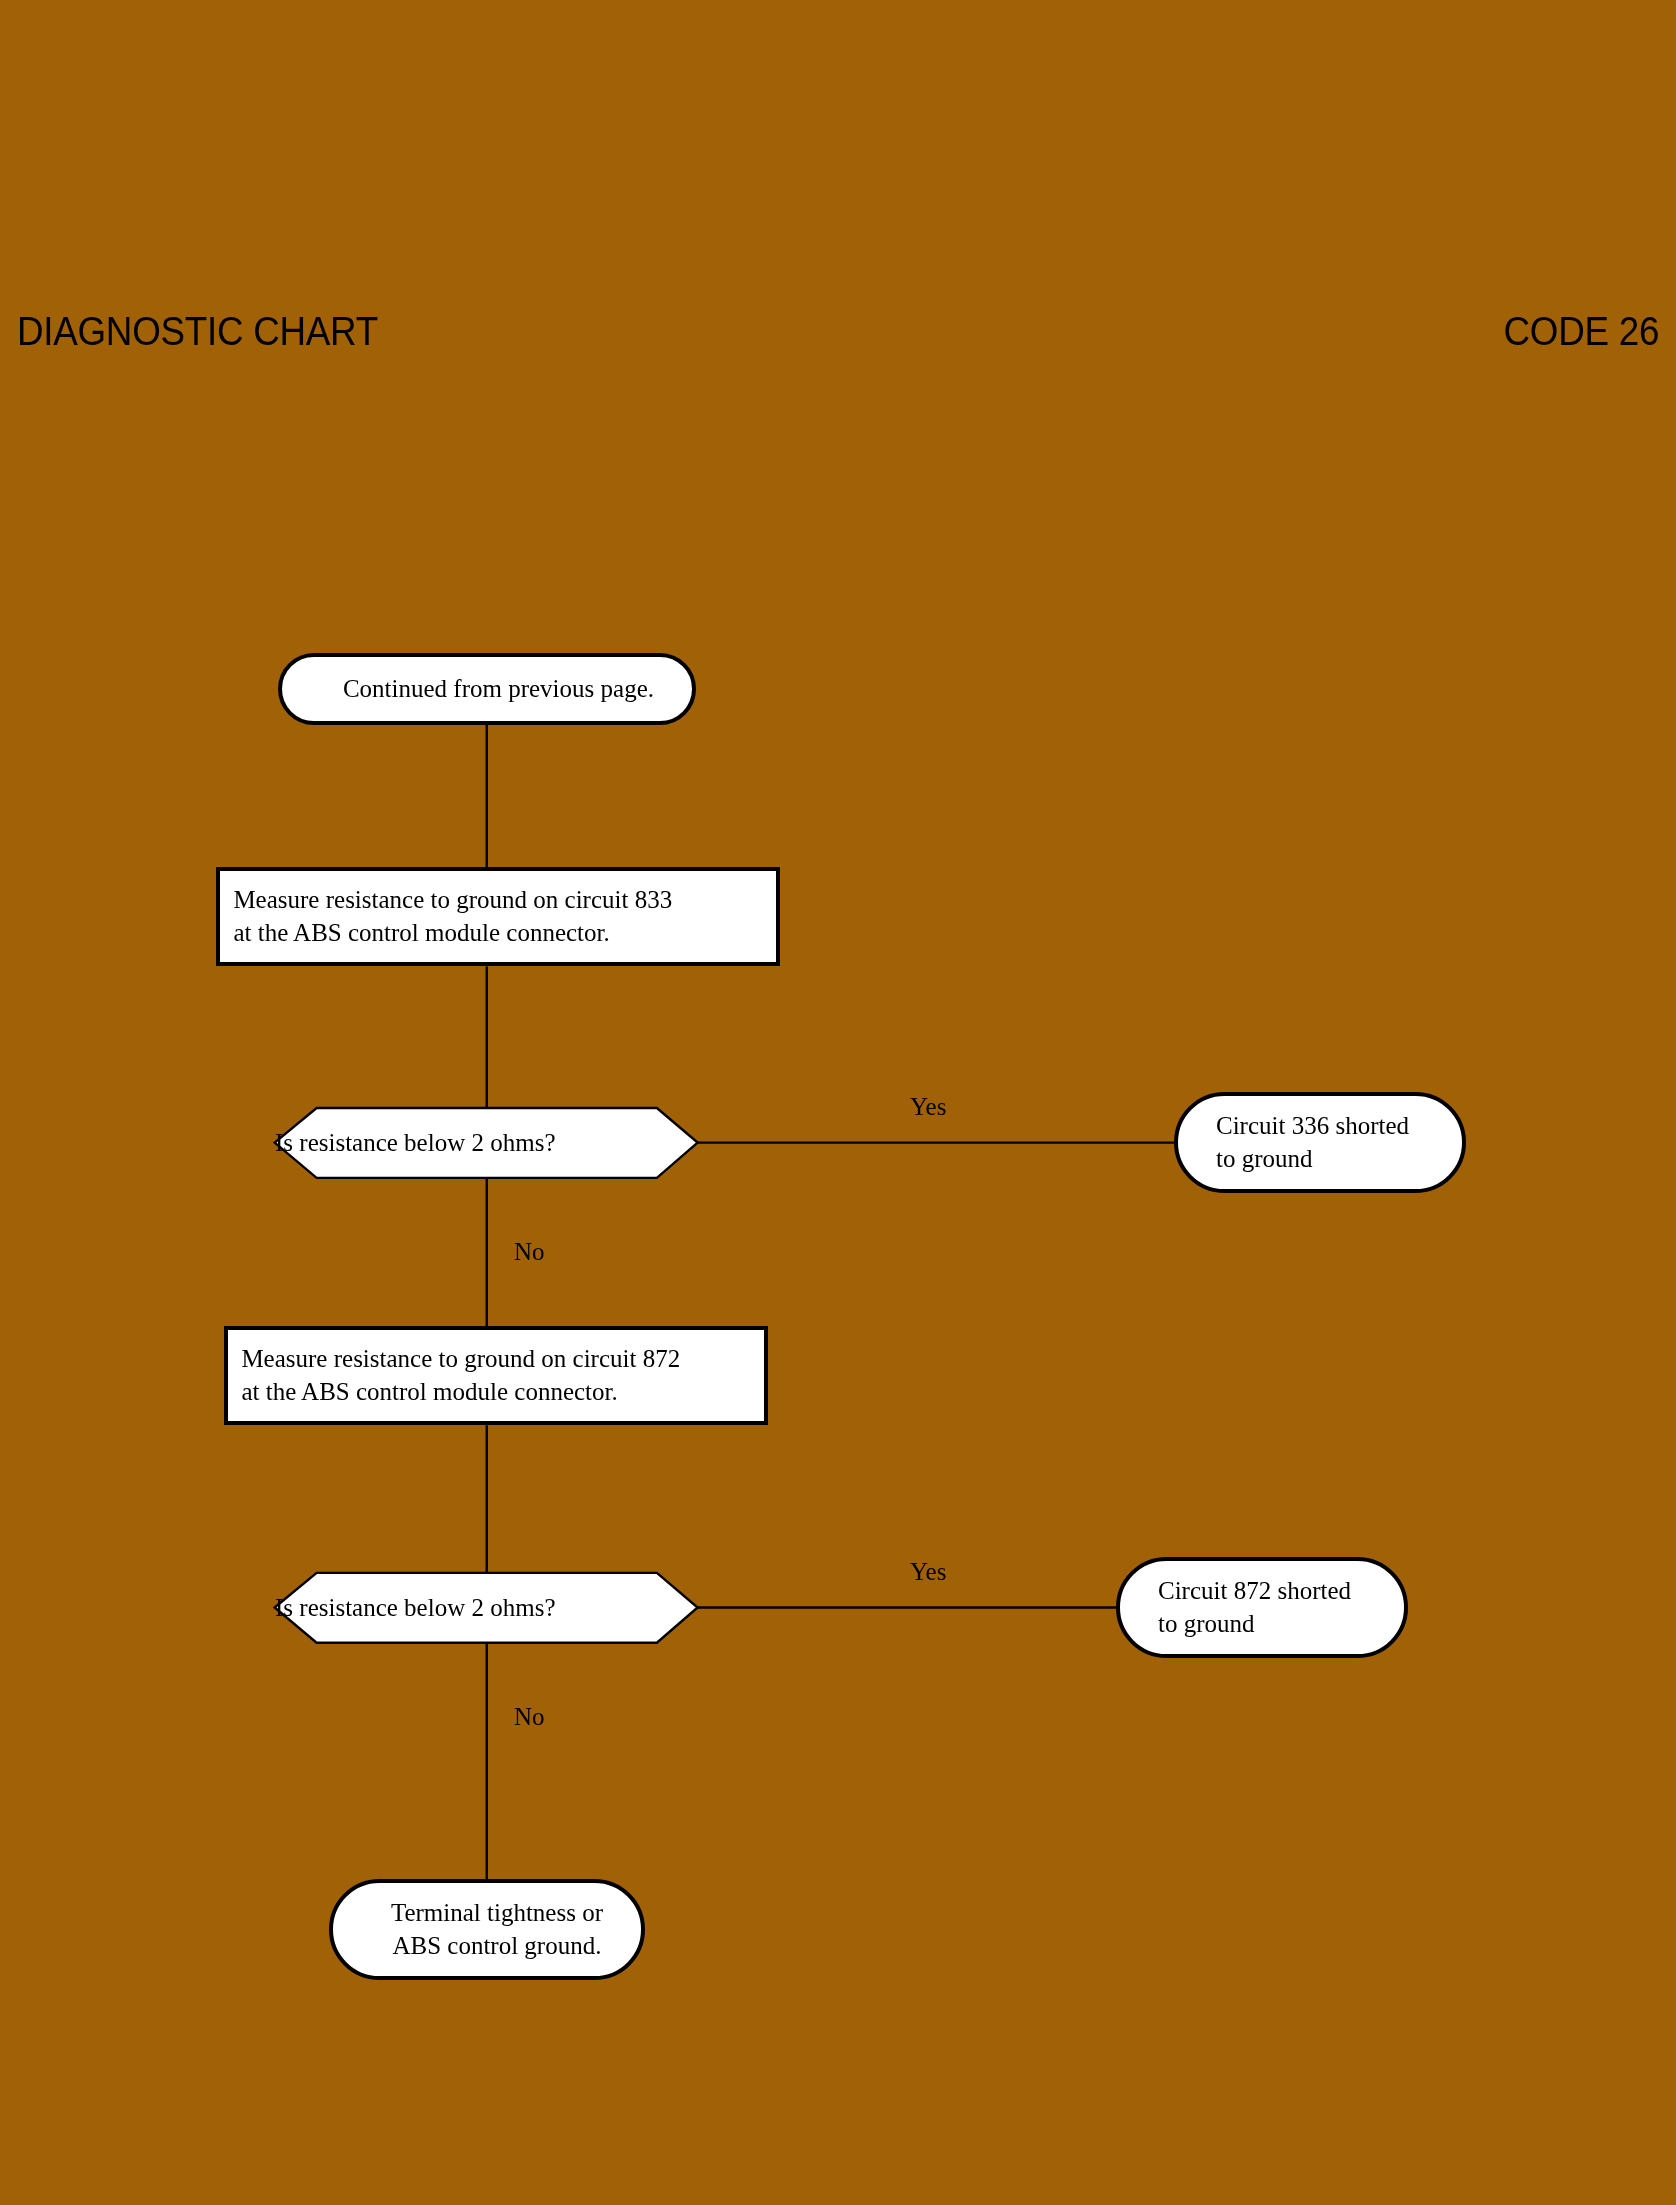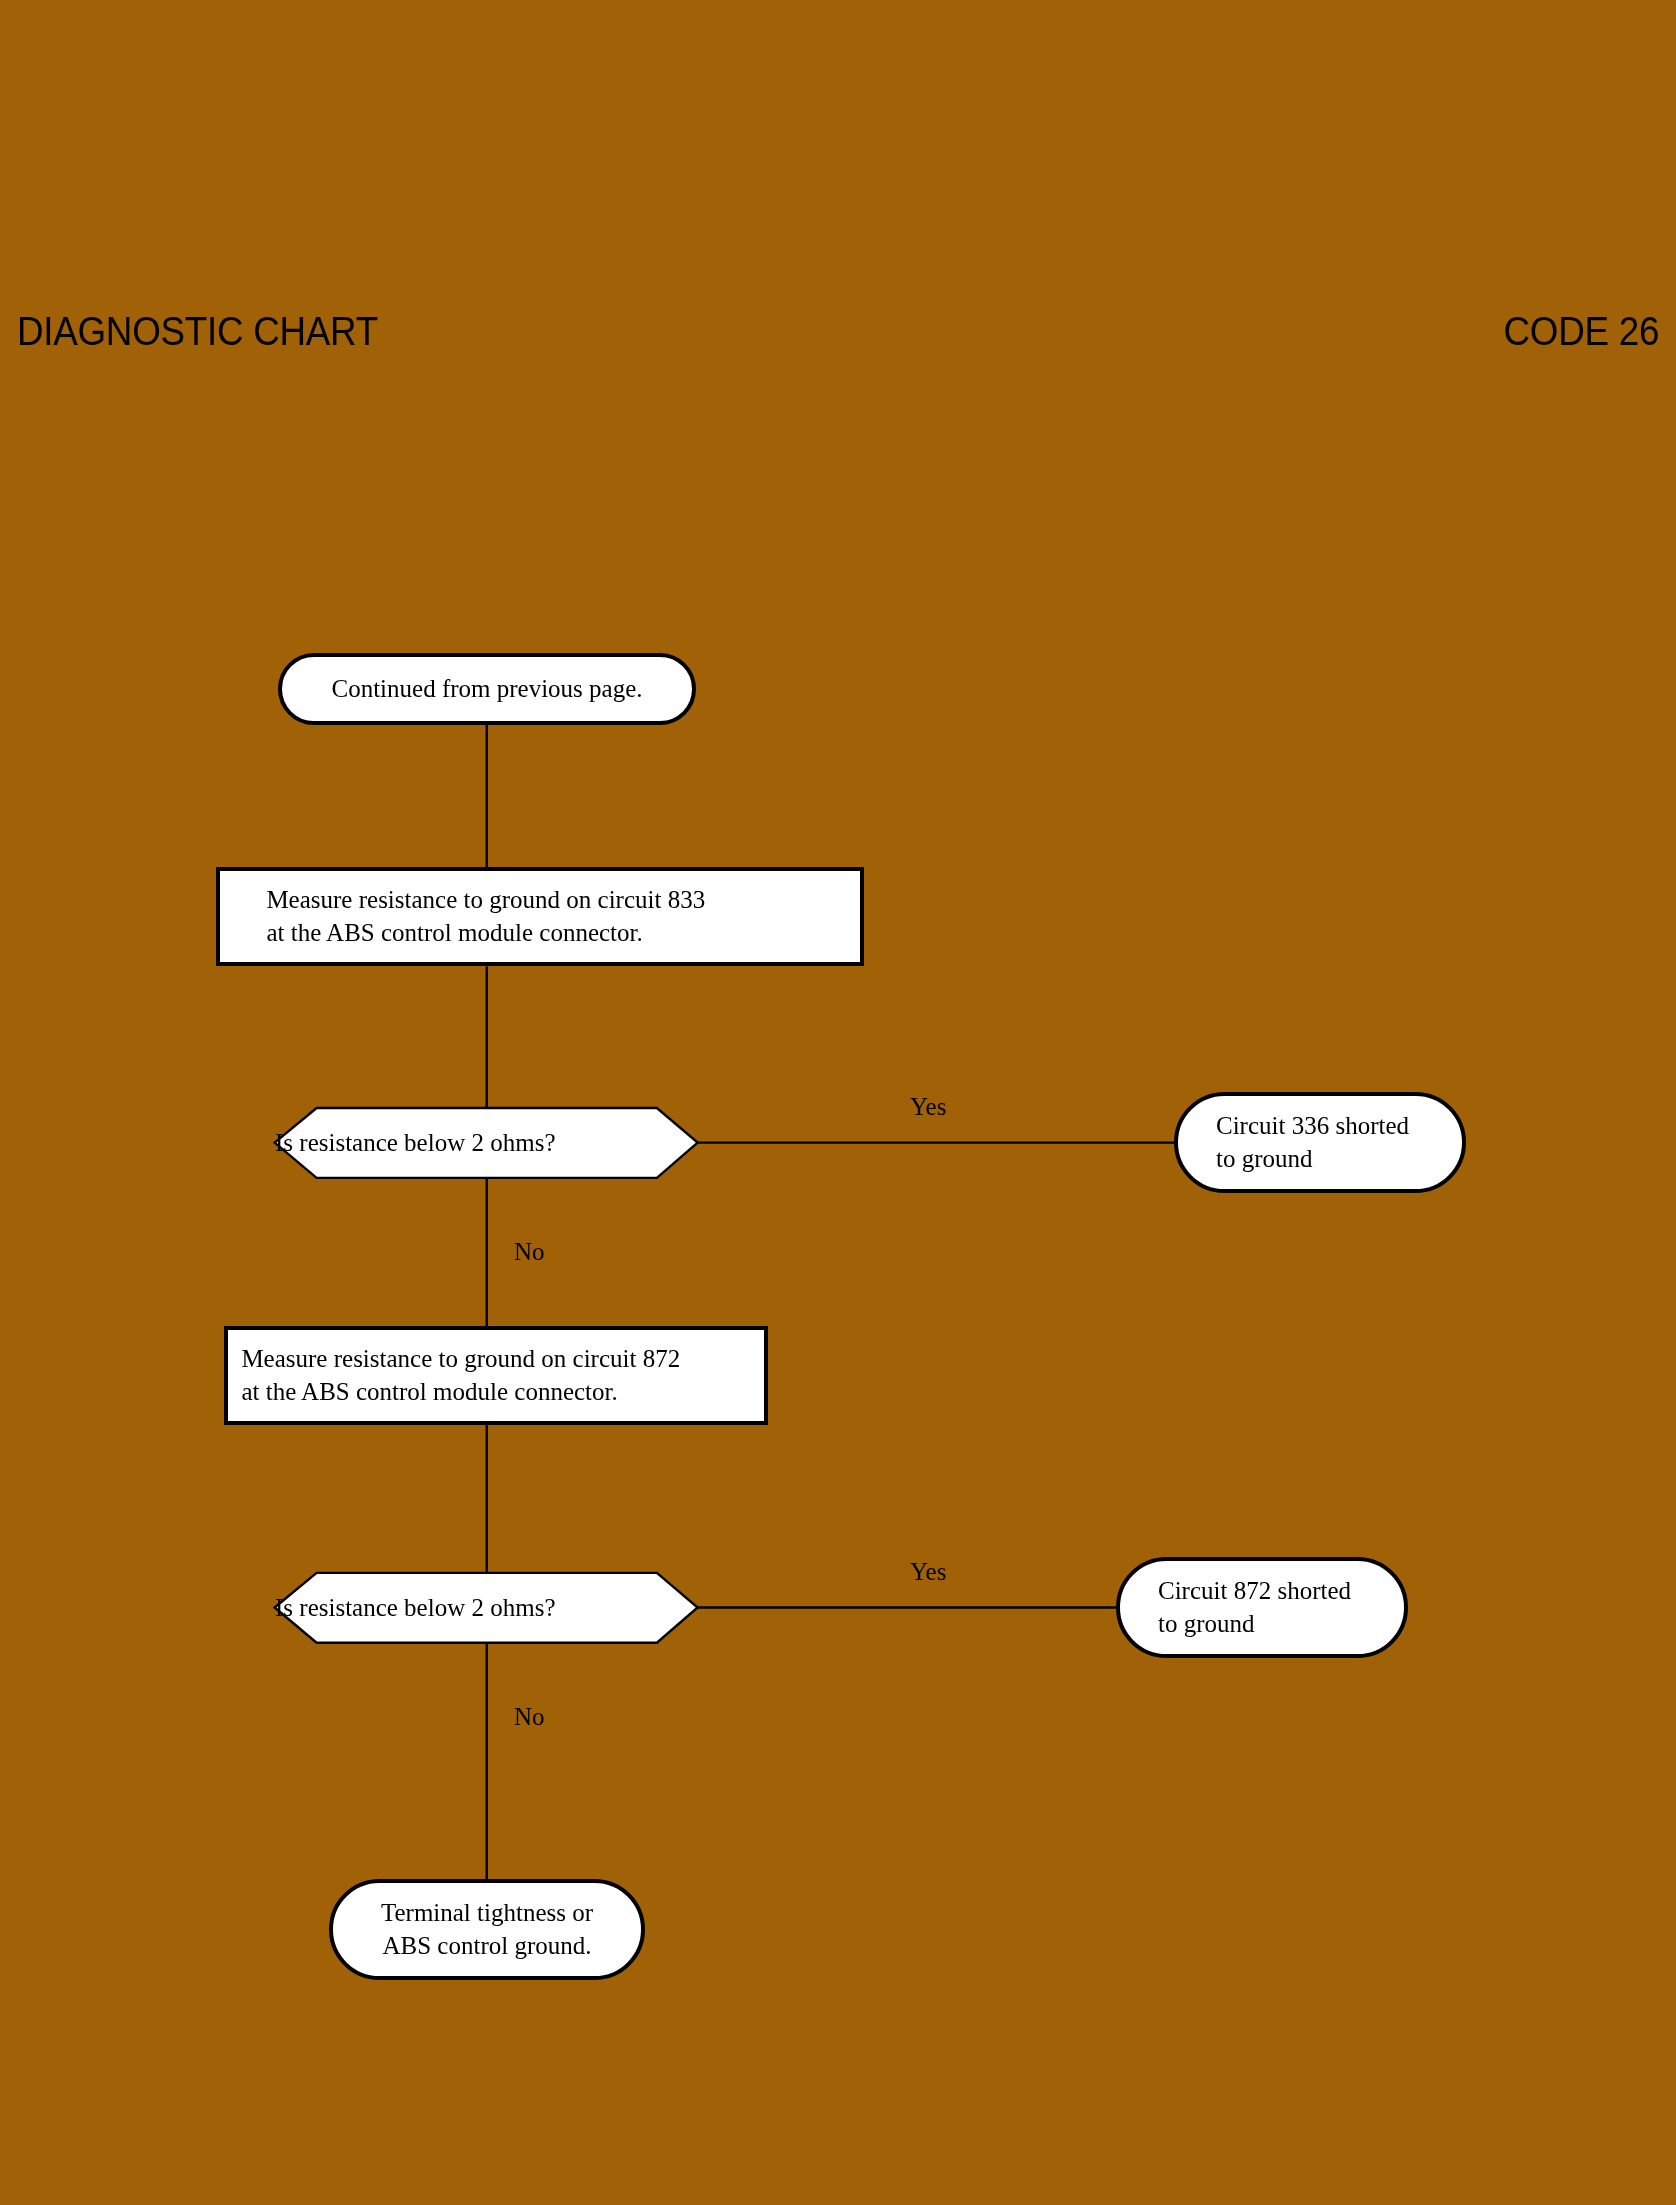--- a/index.html
+++ b/index.html
@@ -48,21 +48,21 @@
     flex-direction: column;
     justify-content: center;
   }
 
   .pill {
     border: 4.3px solid #000;
     border-radius: 607px;
   }
   .pill .txt { padding: 0 38px; }
 
-  .pill-center { align-items: center; }
+  .pill-center { align-items: flex-end; }
   .pill-center .txt { text-align: center; }
 
   .rect {
     border: 4.3px solid #000;
   }
   .rect .txt { padding: 0 13.4px; text-align: left; }
 
   .txt {
     font-size: 25px;
     line-height: 1.30;
@@ -115,21 +115,21 @@
 
     <polygon points="452,1880 521,1823 1081,1823 1148,1880 1081,1938 521,1938" fill="#ffffff" stroke="#000000" stroke-width="4"></polygon>
 
     <polygon points="452,2645 521,2588 1081,2588 1148,2645 1081,2703 521,2703" fill="#ffffff" stroke="#000000" stroke-width="4"></polygon>
   </svg>
 
   <div class="node pill pill-center" style="left:278px; top:653px; width:418px; height:72px;">
     <div class="txt">Continued from previous page.</div>
   </div>
 
-  <div class="node rect" style="left:216px; top:867px; width:648px; height:99px;padding-left:33px;">
+  <div class="node rect" style="left:216px; top:867px; width:564px; height:99px;">
     <div class="txt">Measure resistance to ground on circuit 833
 at the ABS control module connector.</div>
   </div>
 
   <div class="hex-label" style="left:275px; top:1108px; width:423px; height:70px;">
     <span>Is resistance below 2 ohms?</span>
   </div>
 
   <div class="edge-label" style="left:910px; top:1094px;">Yes</div>
 

